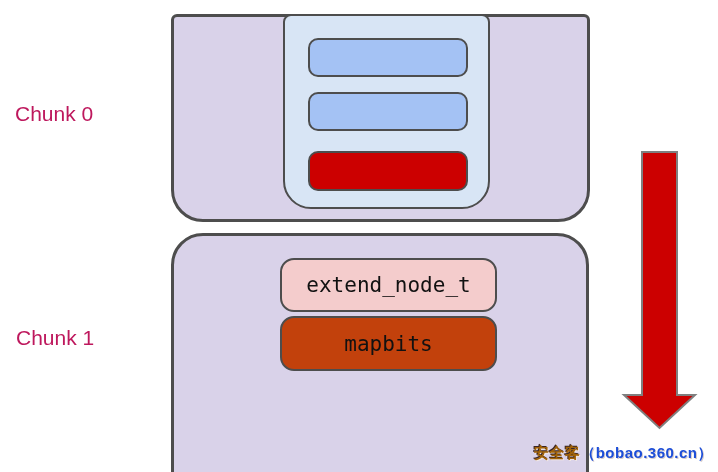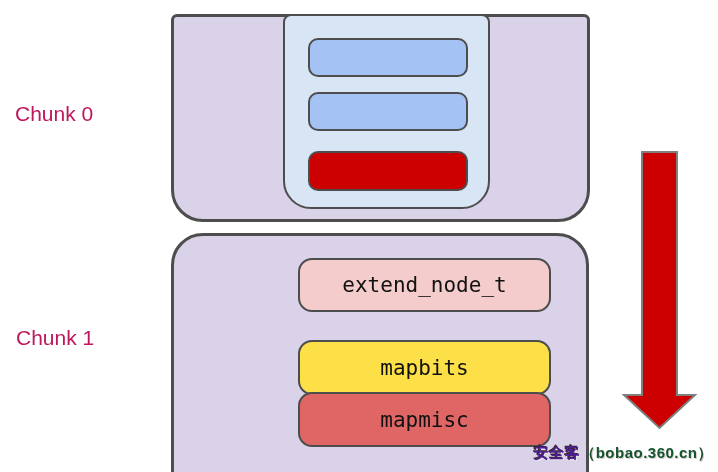--- a/index.html
+++ b/index.html
@@ -57,57 +57,56 @@
     border: 2px solid #4d4d4d;
     border-radius: 10px;
   }
   #mini-block-1 { top: 38px;  background: #a4c2f4; }
   #mini-block-2 { top: 92px;  background: #a4c2f4; }
   #mini-block-3 { top: 151px; height: 40px; background: #cc0000; }
 
   .slot {
     position: absolute;
     left: 280px;
-    width: 253px; height: 55px;
+    width: 217px; height: 55px;
     box-sizing: border-box;
     border: 2px solid #4d4d4d;
     border-radius: 14px;
     display: flex;
     align-items: center;
     justify-content: center;
     font-family: "DejaVu Sans Mono", "Liberation Mono", monospace;
     font-size: 21px;
     color: #111111;
-    margin-left: 18px;
   }
   #slot-1 { top: 258px; height: 54px; background: #f4cccc; }
-  #slot-2 { top: 340px; background: #fde047; }
+  #slot-2 { top: 316px; background: #c2410c; }
   #slot-3 { top: 392px; background: #e06666; }
 
   #arrow-svg {
     position: absolute;
     left: 0; top: 0;
     pointer-events: none;
   }
 
   .watermark {
     position: absolute;
     top: 444px;
     right: 5px;
     font-size: 15px;
     font-weight: bold;
     letter-spacing: 0.5px;
     white-space: nowrap;
   }
   .wm-brand {
-    color: #4c1d95;
+    color: #a16207;
     text-shadow: -1px -1px 0 #3a2525, 1px 1px 0 #efe6e6;
   }
   .wm-suffix {
-    color: #14532d;
+    color: #1d4ed8;
     text-shadow: 1px 1px 0 #d6cccc;
   }
 </style>
 </head>
 <body>
 
 <div class="canvas">
 
   <div id="chunk0-label" class="chunk-label">Chunk 0</div>
   <div id="chunk1-label" class="chunk-label">Chunk 1</div>
@@ -118,23 +117,20 @@
   <div id="mini-block-2" class="mini-block"></div>
   <div id="mini-block-3" class="mini-block"></div>
 
   <div id="chunk1-box" class="chunk-box"></div>
   <div id="slot-1" class="slot">
     <span>extend_node_t</span>
   </div>
   <div id="slot-2" class="slot">
     <span>mapbits</span>
   </div>
-  <div id="slot-3" class="slot">
-    <span>mapmisc</span>
-  </div>
 
   <svg id="arrow-svg" width="718" height="472" viewBox="0 0 718 472">
     <polygon points="642,152 677,152 677,395 695,395 659.5,428 624,395 642,395" fill="#cc0000" stroke="#7f7f7f" stroke-width="2" stroke-linejoin="miter"></polygon>
   </svg>
 
   <div class="watermark">
     <span class="wm-brand">安全客</span><span class="wm-suffix">（bobao.360.cn）</span>
   </div>
 
 </div>

